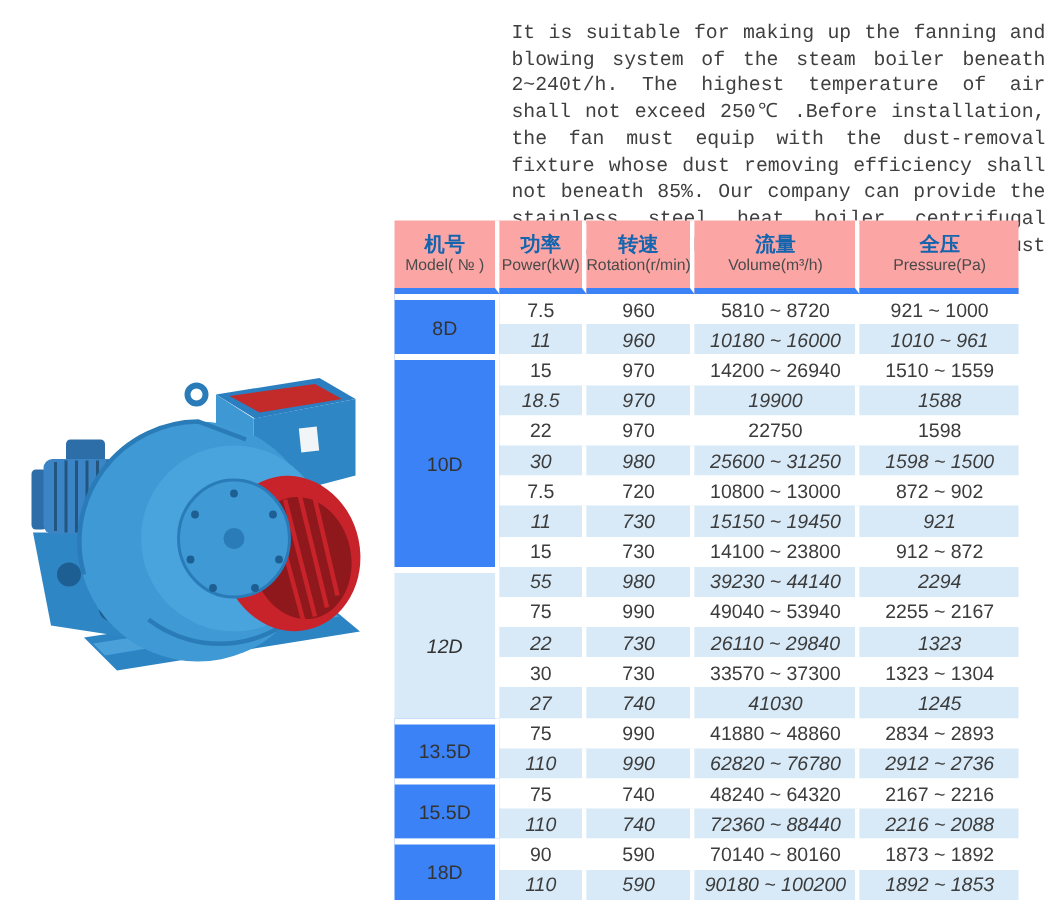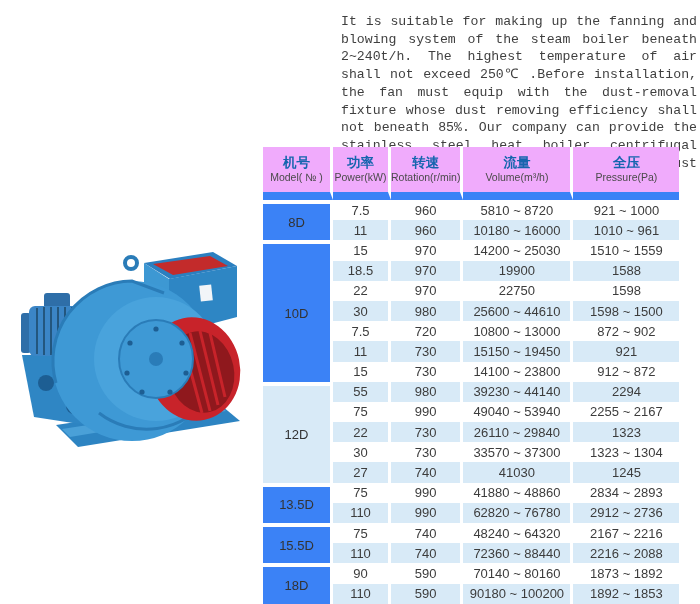--- a/index.html
+++ b/index.html
@@ -19,31 +19,31 @@
     text-align:justify;margin:0;font-family:Liberation Mono, monospace;
   }
   
   .fan-wrap{position:absolute;left:4px;top:233px;width:252px;height:215px;}
   
   .spec-table{
     position:absolute;left:263px;top:147px;
     border-collapse:separate;border-spacing:0;table-layout:fixed;
   }
   .spec-table th{
-    background:#f0abfc;border-right:3px solid #fff;border-bottom:8px solid #3b82f6;
+    background:#fca5a5;border-right:3px solid #fff;border-bottom:4px solid #3b82f6;
     height:40px;padding:2px 0 3px 0;font-weight:normal;vertical-align:middle;
   }
   .spec-table th:last-child,.spec-table td:last-child{border-right:0;}
   .spec-table th .zh{color:#1565ae;font-weight:700;font-size:13.5px;line-height:16px;}
   .spec-table th .en{color:#4a4a4a;font-size:10.5px;line-height:13px;}
   .spec-table td{
     height:20.2px;padding:0;text-align:center;vertical-align:middle;
     font-size:13px;color:#3c3c3c;background:#fff;border-right:3px solid #fff;
   }
-  .spec-table tr.alt td{background:#d8eaf7;}
+  .spec-table tr.alt td{background:#d8eaf7;font-style:italic;}
   .spec-table td.model{
     background:#3b82f6;border-top:4px solid #fff;font-size:13px;color:#333;
   }
   .col-model{width:70px;}
   .col-power{width:58px;}
   .col-rotation{width:62px;}
   .col-volume{width:110px;}
   .col-pressure{width:106px;}
 </style>
 </head>
@@ -159,39 +159,39 @@
         <tr class="alt">
           <td>11</td>
           <td>960</td>
           <td>10180 ~ 16000</td>
           <td>1010 ~ 961</td>
         </tr>
         <tr>
           <td class="model" rowspan="7">10D</td>
           <td>15</td>
           <td>970</td>
-          <td>14200 ~ 25030</td>
+          <td>14200 ~ 26940</td>
           <td>1510 ~ 1559</td>
         </tr>
         <tr class="alt">
           <td>18.5</td>
           <td>970</td>
           <td>19900</td>
           <td>1588</td>
         </tr>
         <tr>
           <td>22</td>
           <td>970</td>
           <td>22750</td>
           <td>1598</td>
         </tr>
         <tr class="alt">
           <td>30</td>
           <td>980</td>
-          <td>25600 ~ 44610</td>
+          <td>25600 ~ 31250</td>
           <td>1598 ~ 1500</td>
         </tr>
         <tr>
           <td>7.5</td>
           <td>720</td>
           <td>10800 ~ 13000</td>
           <td>872 ~ 902</td>
         </tr>
         <tr class="alt">
           <td>11</td>

